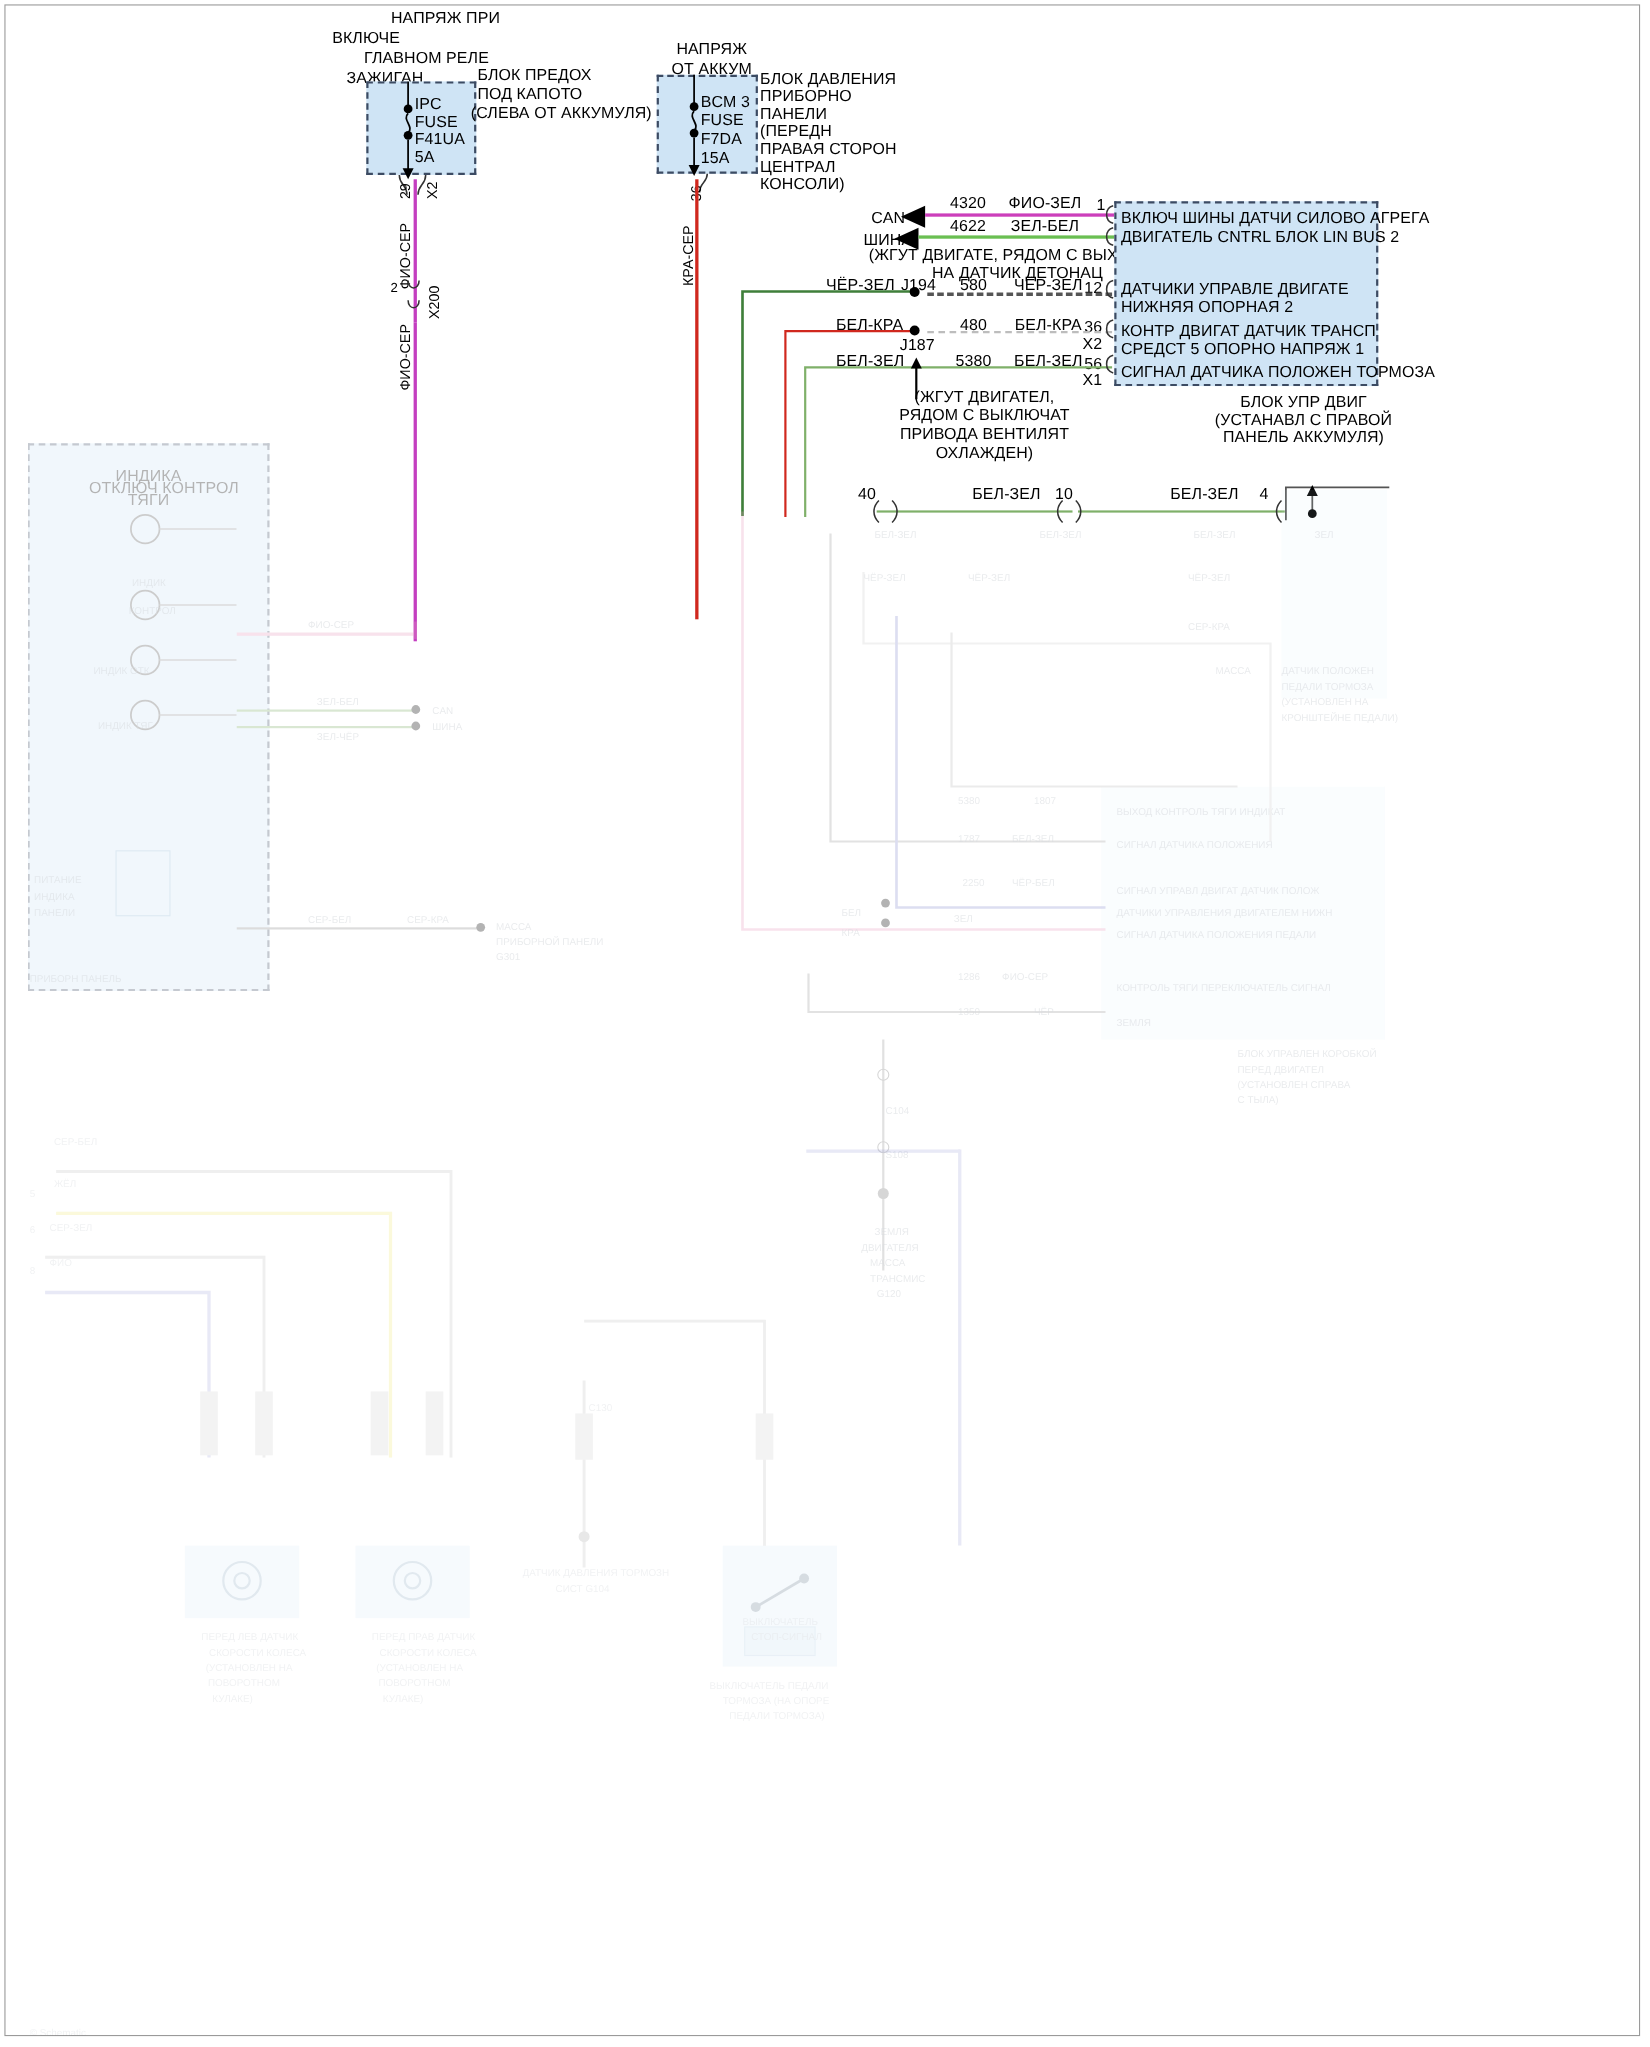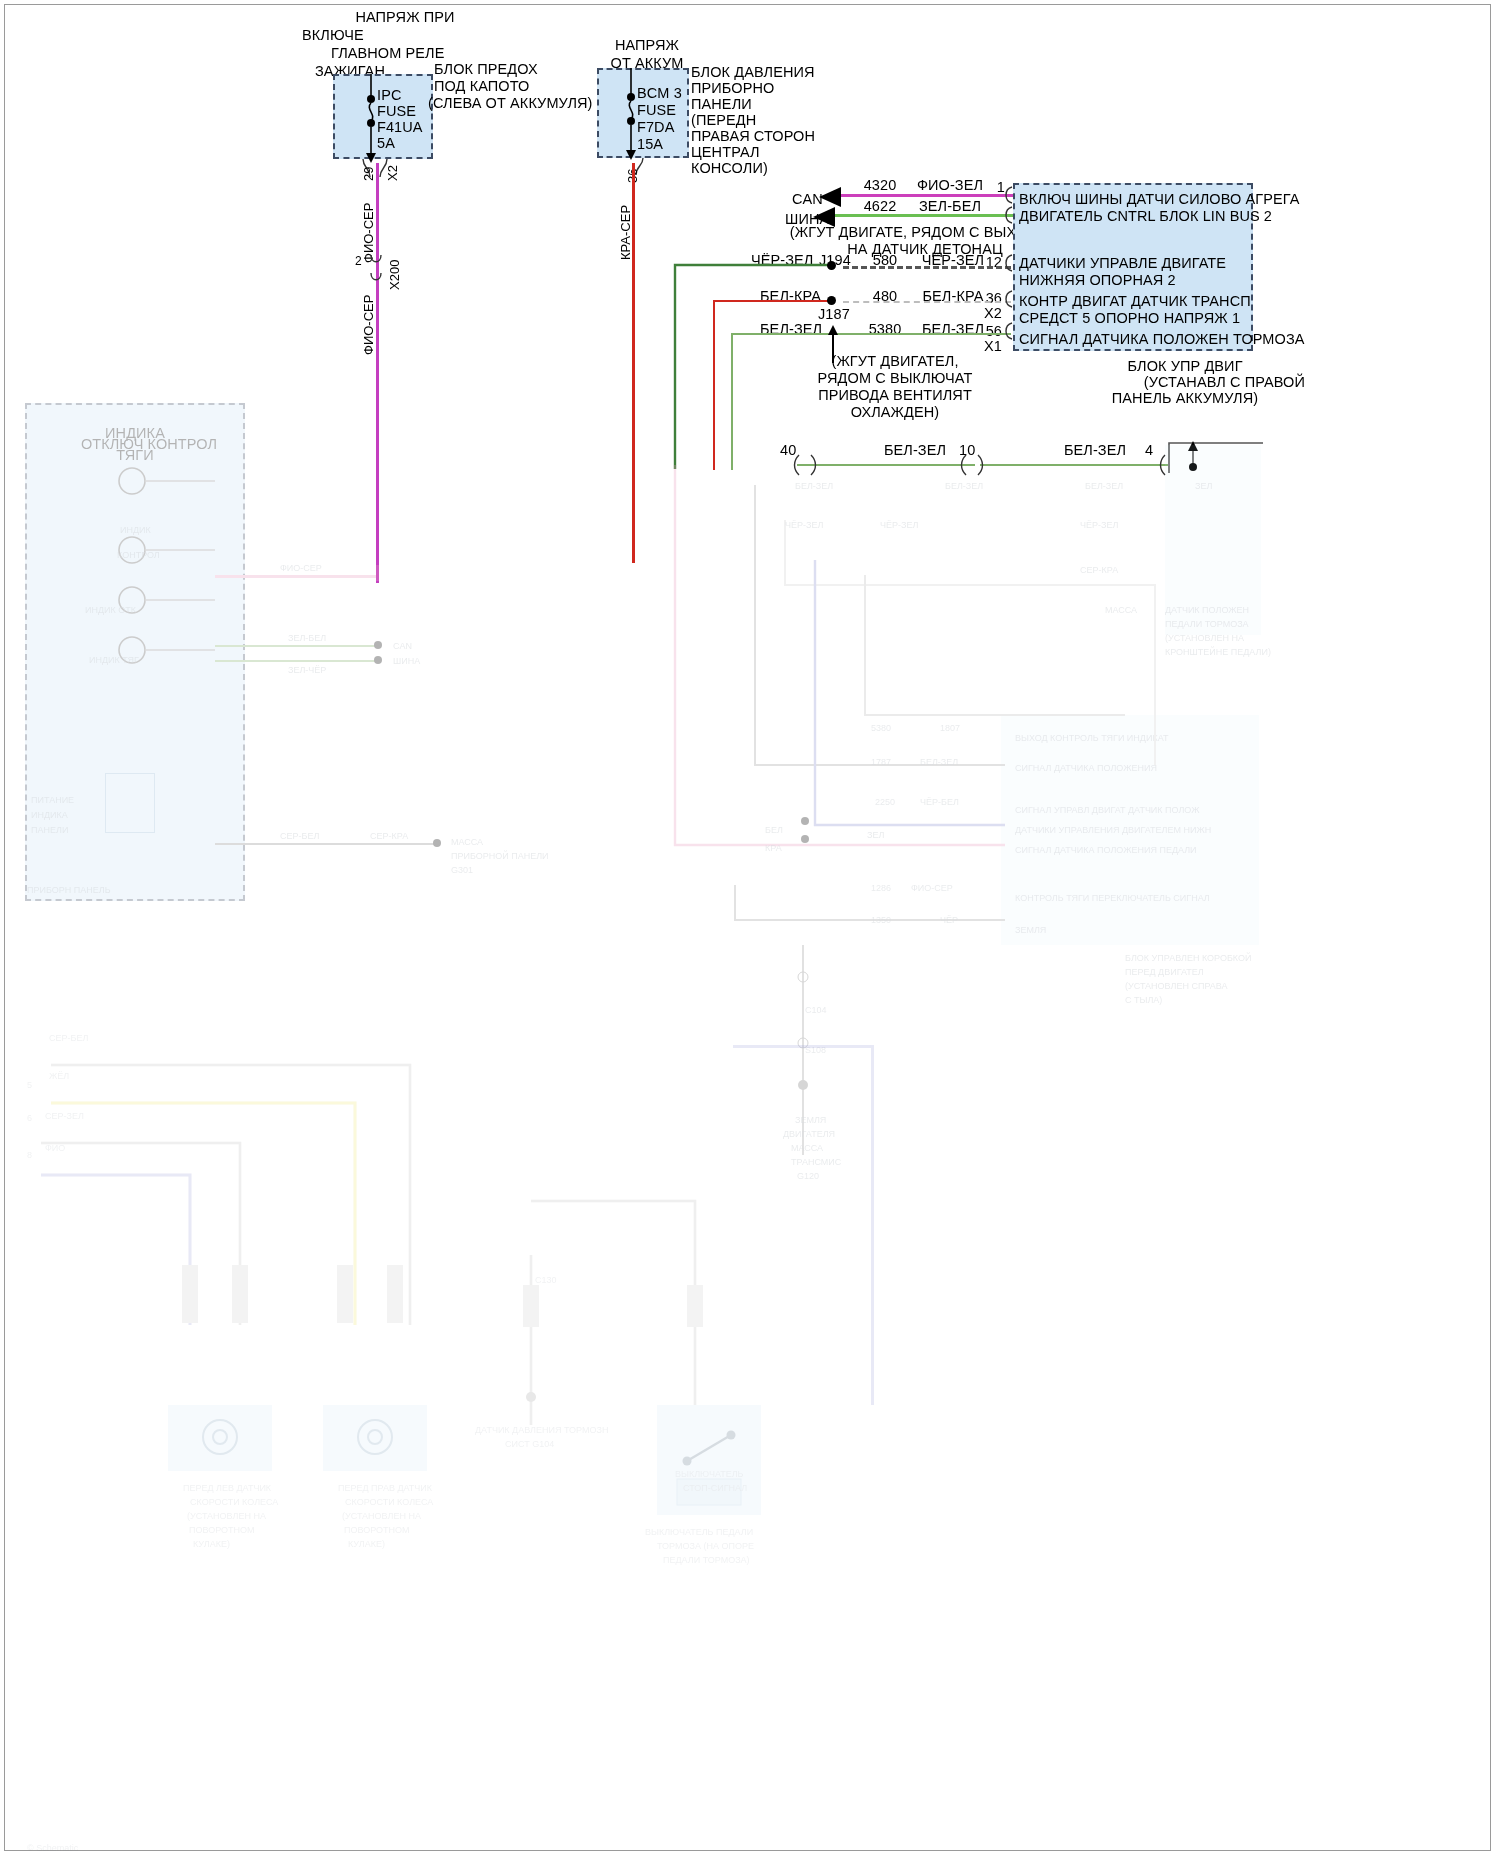--- a/index.html
+++ b/index.html
@@ -180,21 +180,21 @@
 
   <svg class="wire" style="left:996px;top:178px;width:16px;height:170px;">
     <path d="M11 4 C 3 6, 3 18, 11 20" stroke="#333" stroke-width="1.4" fill="none"></path>
     <path d="M11 24 C 3 26, 3 38, 11 40" stroke="#333" stroke-width="1.4" fill="none"></path>
     <path d="M11 72 C 3 74, 3 86, 11 88" stroke="#333" stroke-width="1.4" fill="none"></path>
     <path d="M11 108 C 3 110, 3 122, 11 124" stroke="#333" stroke-width="1.4" fill="none"></path>
     <path d="M11 140 C 3 142, 3 154, 11 156" stroke="#333" stroke-width="1.4" fill="none"></path>
   </svg>
 
   <div class="t c" style="left:1060px;top:353px;width:240px;">БЛОК УПР ДВИГ</div>
-  <div class="t c" style="left:1060px;top:369px;width:240px;text-align:right;">(УСТАНАВЛ С ПРАВОЙ</div>
+  <div class="t c" style="left:1060px;top:369px;width:240px;">(УСТАНАВЛ С ПРАВОЙ</div>
   <div class="t c" style="left:1060px;top:385px;width:240px;">ПАНЕЛЬ АККУМУЛЯ)</div>
 
   <div class="t" style="left:775px;top:437px;">40</div>
   <div class="t c" style="left:860px;top:437px;width:100px;">БЕЛ-ЗЕЛ</div>
   <div class="t" style="left:954px;top:437px;">10</div>
   <div class="t c" style="left:1040px;top:437px;width:100px;">БЕЛ-ЗЕЛ</div>
   <div class="t" style="left:1140px;top:437px;">4</div>
 
   <div class="wire" style="left:792px;top:459px;width:178px;height:2px;background:#7fb069;"></div>
   <div class="wire" style="left:975px;top:459px;width:188px;height:2px;background:#7fb069;"></div>

